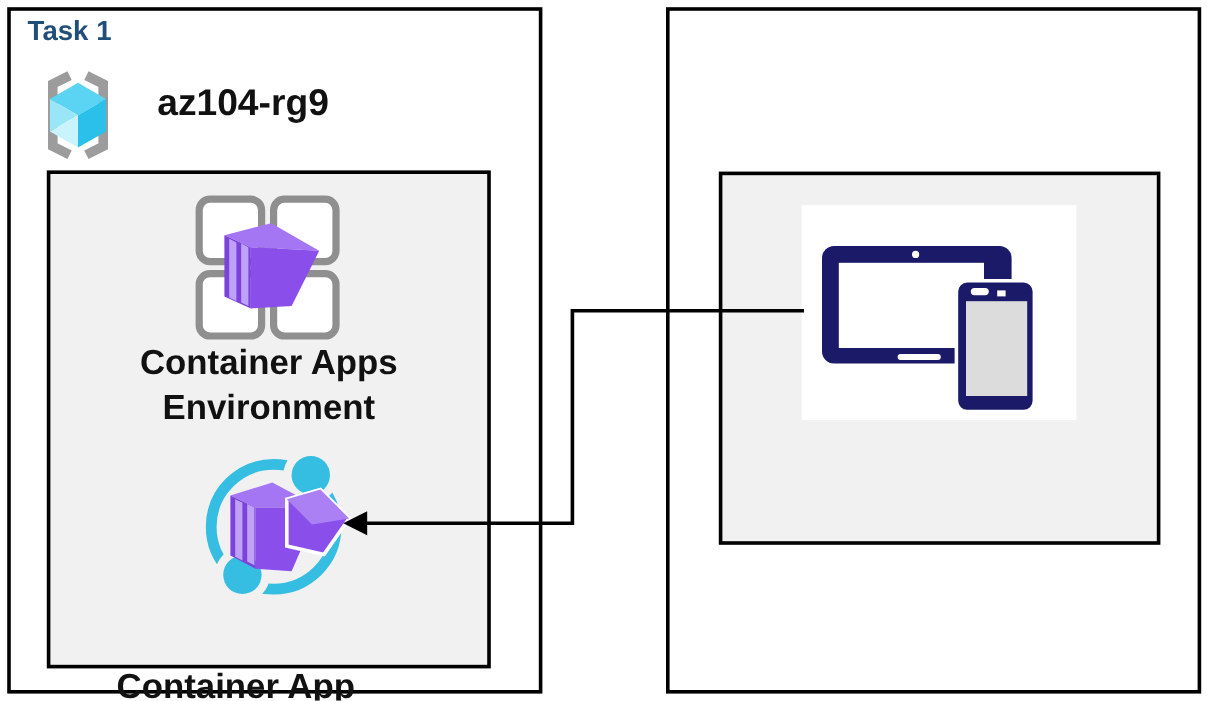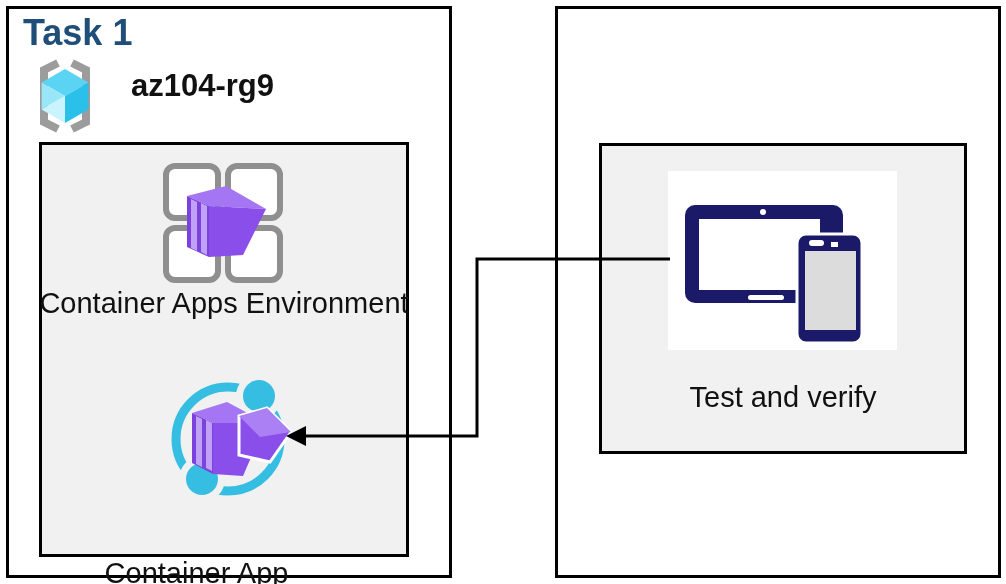--- a/index.html
+++ b/index.html
@@ -4,29 +4,29 @@
 <style>
   html,body{margin:0;padding:0;background:#fff;}
   .canvas{
     position:relative;width:1006px;height:584px;background:#ffffff;
     font-family:"Liberation Sans","DejaVu Sans",sans-serif;overflow:hidden;
   }
   .task-box{
     position:absolute;background:#ffffff;border:3px solid #000;box-sizing:border-box;
   }
   .task-title{
-    position:absolute;font-size:36px;font-weight:700;color:#1F4E79;white-space:nowrap;
+    position:absolute;font-size:23px;font-weight:700;color:#1F4E79;white-space:nowrap;
   }
   .inner-box{
     position:absolute;background:#F1F1F1;border:3px solid #000;box-sizing:border-box;
   }
   .white-box{position:absolute;background:#ffffff;}
   .icon-svg{position:absolute;display:block;}
   .label{
-    position:absolute;font-weight:400;color:#111111;text-align:center;
+    position:absolute;font-weight:700;color:#111111;text-align:center;
     font-size:29px;line-height:37px;
   }
   .rg-name{
     position:absolute;font-weight:700;color:#111111;font-size:31px;white-space:nowrap;
   }
   .overlay{position:absolute;left:0;top:0;pointer-events:none;}
 </style>
 </head>
 <body>
 
@@ -89,20 +89,19 @@
     <rect x="17" y="34" width="158" height="98" rx="10" fill="#1A1A68"></rect>
     <rect x="31" y="48" width="121" height="71" fill="#ffffff"></rect>
     <circle cx="95" cy="41" r="3" fill="#ffffff"></circle>
     <rect x="80" y="124" width="36" height="5" rx="2.5" fill="#ffffff"></rect>
     <rect x="129" y="63" width="65" height="109" rx="9" stroke="#ffffff" stroke-width="3" fill="#1A1A68"></rect>
     <rect x="137" y="80" width="51" height="79" fill="#DCDCDC"></rect>
     <rect x="141" y="69" width="15" height="6" rx="3" fill="#ffffff"></rect>
     <rect x="163" y="71" width="7" height="5" fill="#ffffff"></rect>
   </svg>
 
-  <div class="label" style="left:599px;top:379px;width:368px;">Test and verify</div>
 
   <svg class="overlay" width="1006" height="584" viewBox="0 0 1006 584">
     <polyline points="670,259 477,259 477,436 305,436" fill="none" stroke-width="3" stroke="#000000"></polyline>
     <polygon points="286,436 306,426 306,446" fill="#000000"></polygon>
   </svg>
 
 </div>
 
 </body></html>

